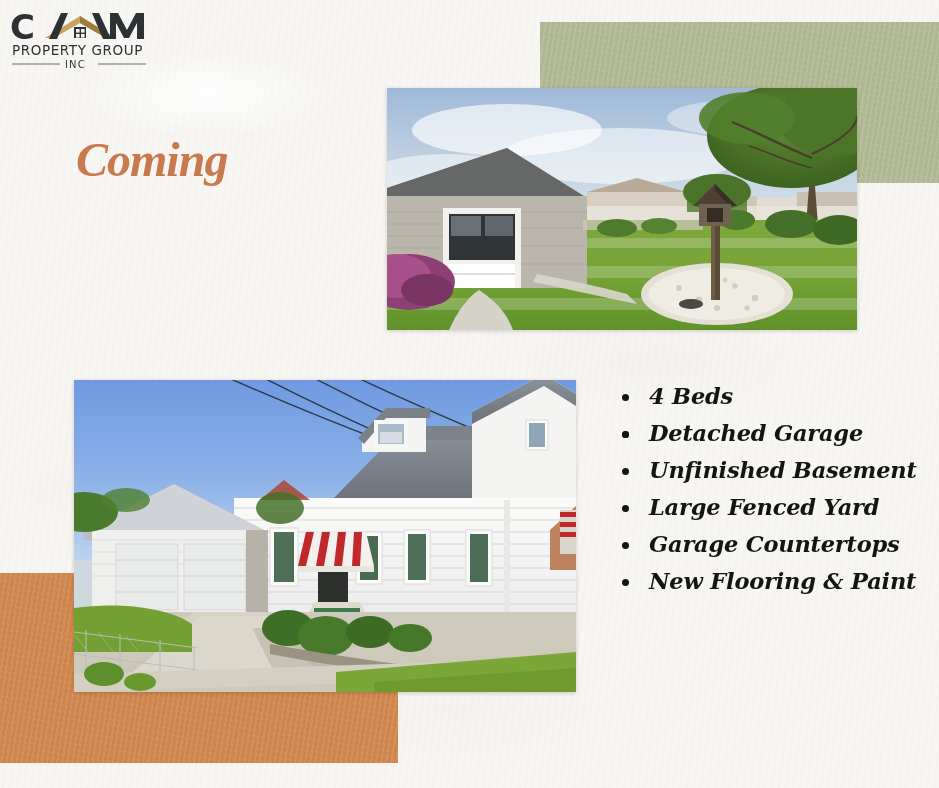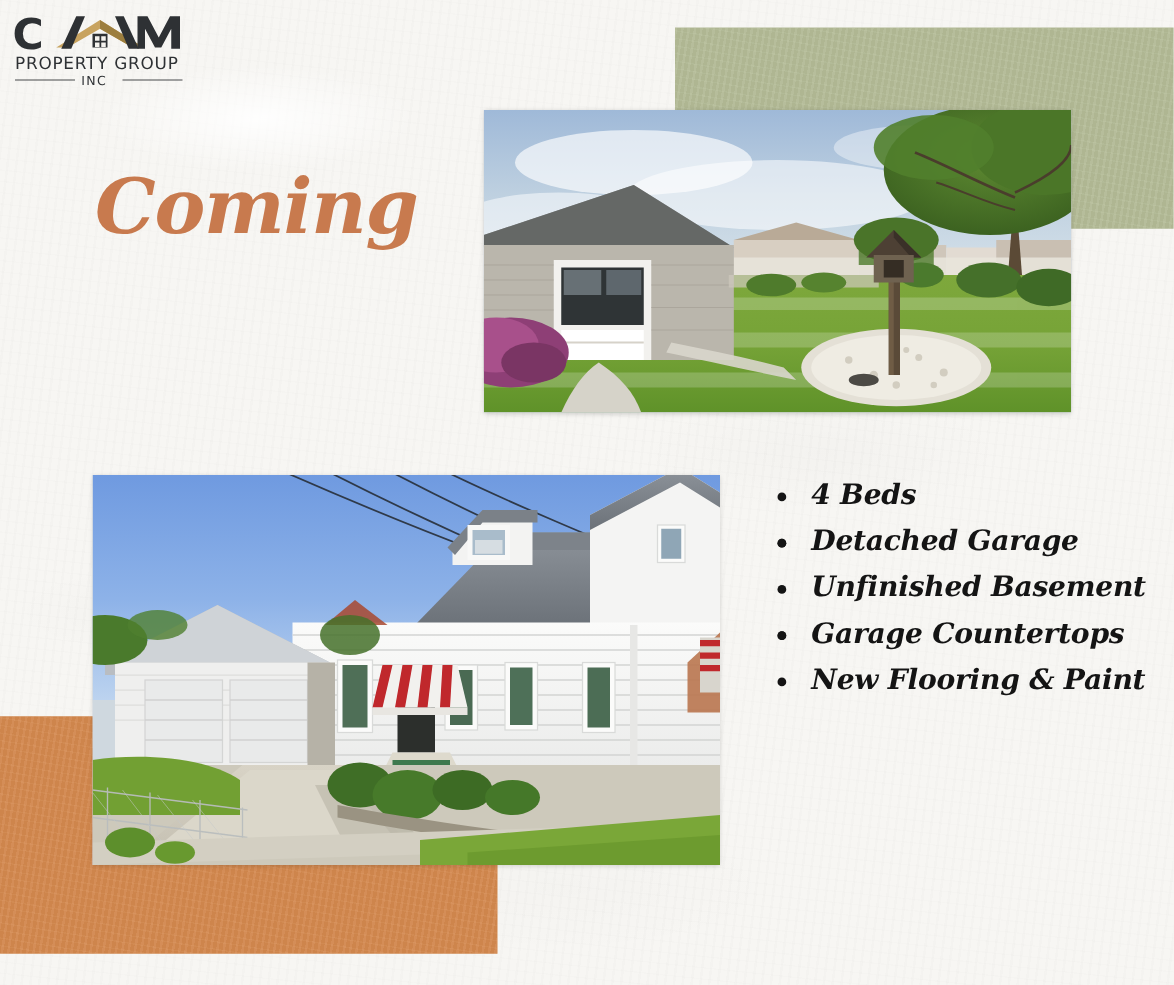--- a/index.html
+++ b/index.html
@@ -32,21 +32,21 @@
   #logo{position:absolute;left:8px;top:8px;width:150px;height:62px;}
   #logo svg{display:block;}
 
   
   #headline{position:absolute;left:76px;top:138px;line-height:.93;}
   .hl{
     font-family:"DejaVu Serif","Liberation Serif",serif;
     font-weight:700;font-style:italic;letter-spacing:-1px;
     display:block;
   }
-  #hl-coming{font-size:61px;color:#c87a4e;}
+  #hl-coming{font-size:48px;color:#c87a4e;font-family:Liberation Serif, serif;}
   #hl-soon{font-size:84px;color:#a9b68e;margin-top:-6px;margin-left:4px;}
 
   
   #green-block{position:absolute;left:540px;top:22px;width:399px;height:161px;
     background:#b4bc97;overflow:hidden;}
   #orange-block{position:absolute;left:0px;top:573px;width:398px;height:190px;
     background:#d4894f;overflow:hidden;}
 
   
   .photo{position:absolute;overflow:hidden;background:#cfd8df;
@@ -411,20 +411,21 @@
     <li>
       <span class="dot"></span>
       <span>Detached Garage</span>
     </li>
     <li>
       <span class="dot"></span>
       <span>Unfinished Basement</span>
     </li>
     <li>
       <span class="dot"></span>
+      <span>Large Fenced Yard</span>
     </li>
     <li>
       <span class="dot"></span>
       <span>Garage Countertops</span>
     </li>
     <li>
       <span class="dot"></span>
       <span>New Flooring &amp; Paint</span>
     </li>
   </ul>

